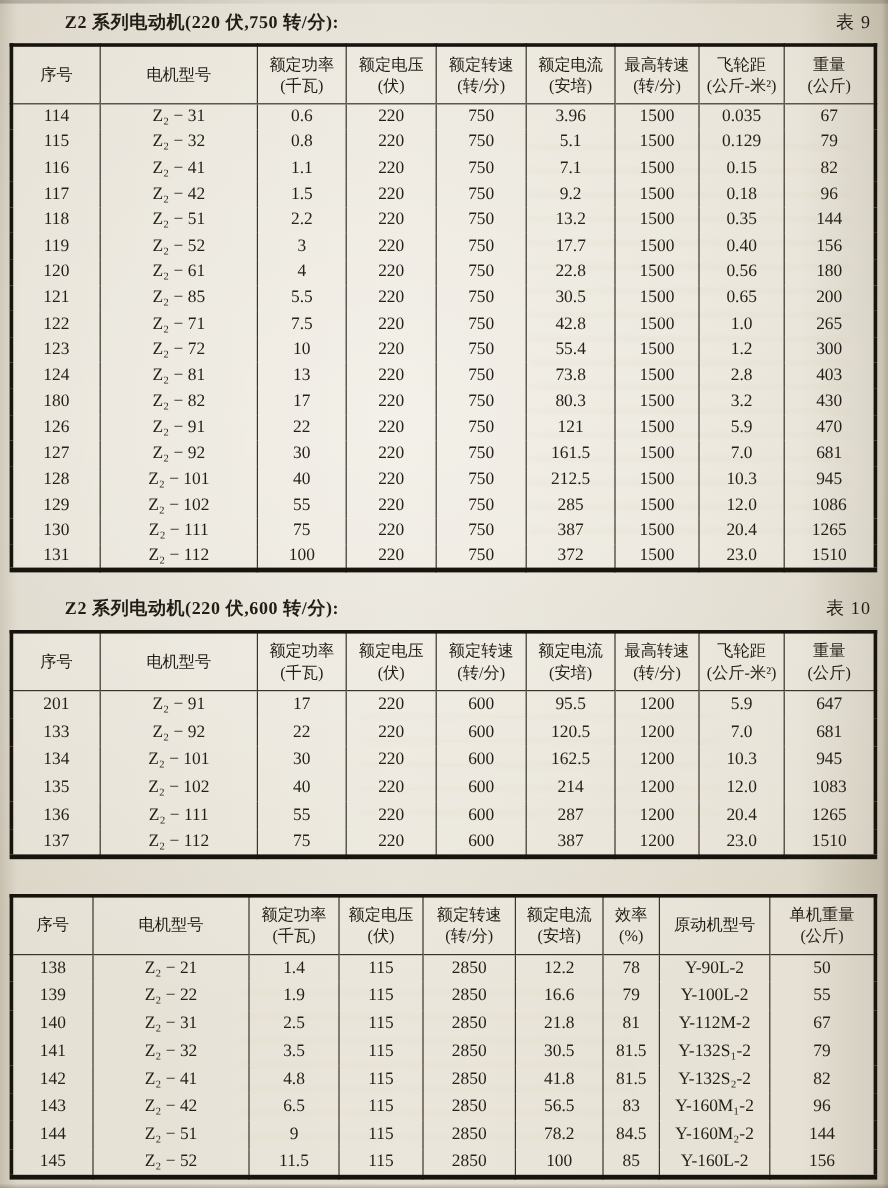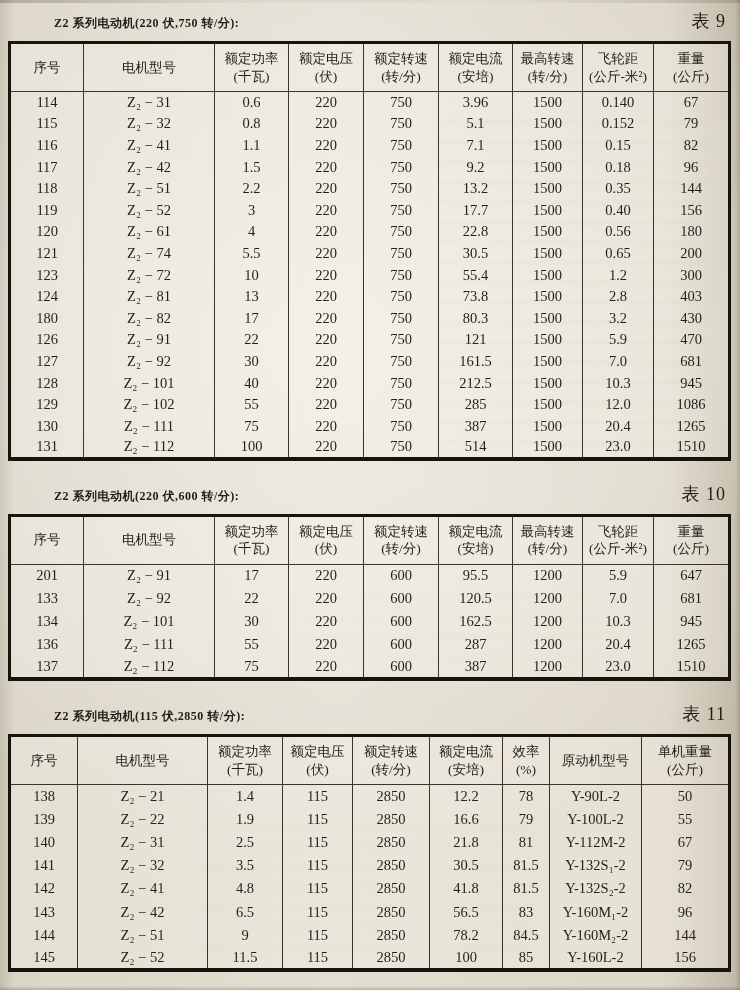--- a/index.html
+++ b/index.html
@@ -21,24 +21,24 @@
     content:""; position:absolute; left:0; bottom:0; width:100%; height:4px;
     background: linear-gradient(0deg, rgba(60,52,40,.25), rgba(60,52,40,0));
     pointer-events:none;
   }
 
   .title-row {
     display: flex; justify-content: space-between; align-items: baseline;
     padding: 0 14px 0 54px;
   }
   .doc-title {
-    margin: 0; font-size: 12px; font-weight: 700; letter-spacing: .5px;
+    margin: 0; font-size: 15px; font-weight: 700; letter-spacing: .5px;
     font-family: "Liberation Serif", "DejaVu Serif", serif;
   }
-  .table-no { font-size: 18px; font-weight: 400; letter-spacing: 1px; }
+  .table-no { font-size: 15px; font-weight: 400; letter-spacing: 1px; }
 
   .tbl-wrap { padding: 0 8px; position: relative; }
 
   table {
     border-collapse: collapse; table-layout: fixed; width: 723px;
     background: rgba(252, 250, 243, 0.30);
     border: 3px solid #17130d; border-bottom-width: 4px;
   }
   th, td {
     text-align: center; vertical-align: middle; padding: 0;
@@ -158,32 +158,32 @@
         </thead>
       <tbody>
           <tr>
             <td>114</td>
             <td>Z₂ − 31</td>
             <td>0.6</td>
             <td>220</td>
             <td>750</td>
             <td>3.96</td>
             <td>1500</td>
-            <td>0.140</td>
+            <td>0.035</td>
             <td>67</td>
           </tr>
           <tr>
             <td>115</td>
             <td>Z₂ − 32</td>
             <td>0.8</td>
             <td>220</td>
             <td>750</td>
             <td>5.1</td>
             <td>1500</td>
-            <td>0.152</td>
+            <td>0.129</td>
             <td>79</td>
           </tr>
           <tr>
             <td>116</td>
             <td>Z₂ − 41</td>
             <td>1.1</td>
             <td>220</td>
             <td>750</td>
             <td>7.1</td>
             <td>1500</td>
@@ -229,28 +229,39 @@
             <td>4</td>
             <td>220</td>
             <td>750</td>
             <td>22.8</td>
             <td>1500</td>
             <td>0.56</td>
             <td>180</td>
           </tr>
           <tr>
             <td>121</td>
-            <td>Z₂ − 74</td>
+            <td>Z₂ − 85</td>
             <td>5.5</td>
             <td>220</td>
             <td>750</td>
             <td>30.5</td>
             <td>1500</td>
             <td>0.65</td>
             <td>200</td>
+          </tr>
+          <tr>
+            <td>122</td>
+            <td>Z₂ − 71</td>
+            <td>7.5</td>
+            <td>220</td>
+            <td>750</td>
+            <td>42.8</td>
+            <td>1500</td>
+            <td>1.0</td>
+            <td>265</td>
           </tr>
           <tr>
             <td>123</td>
             <td>Z₂ − 72</td>
             <td>10</td>
             <td>220</td>
             <td>750</td>
             <td>55.4</td>
             <td>1500</td>
             <td>1.2</td>
@@ -332,21 +343,21 @@
             <td>1500</td>
             <td>20.4</td>
             <td>1265</td>
           </tr>
           <tr>
             <td>131</td>
             <td>Z₂ − 112</td>
             <td>100</td>
             <td>220</td>
             <td>750</td>
-            <td>514</td>
+            <td>372</td>
             <td>1500</td>
             <td>23.0</td>
             <td>1510</td>
           </tr>
         </tbody>
     </table>
   </div>
 </section>
 
 <div class="gap-c"></div>
@@ -436,20 +447,31 @@
             <td>Z₂ − 101</td>
             <td>30</td>
             <td>220</td>
             <td>600</td>
             <td>162.5</td>
             <td>1200</td>
             <td>10.3</td>
             <td>945</td>
           </tr>
           <tr>
+            <td>135</td>
+            <td>Z₂ − 102</td>
+            <td>40</td>
+            <td>220</td>
+            <td>600</td>
+            <td>214</td>
+            <td>1200</td>
+            <td>12.0</td>
+            <td>1083</td>
+          </tr>
+          <tr>
             <td>136</td>
             <td>Z₂ − 111</td>
             <td>55</td>
             <td>220</td>
             <td>600</td>
             <td>287</td>
             <td>1200</td>
             <td>20.4</td>
             <td>1265</td>
           </tr>
@@ -465,24 +487,20 @@
             <td>1510</td>
           </tr>
         </tbody>
     </table>
   </div>
 </section>
 
 <div class="gap-c"></div>
 
 <section>
-  <div class="title-row">
-    <h2 class="doc-title">Z2 系列电动机(115 伏,2850 转/分):</h2>
-    <span class="table-no">表 11</span>
-  </div>
   <div class="gap-b"></div>
   <div class="tbl-wrap">
     <table class="t11">
       <colgroup>
           <col>
           <col>
           <col>
           <col>
           <col>
           <col>

